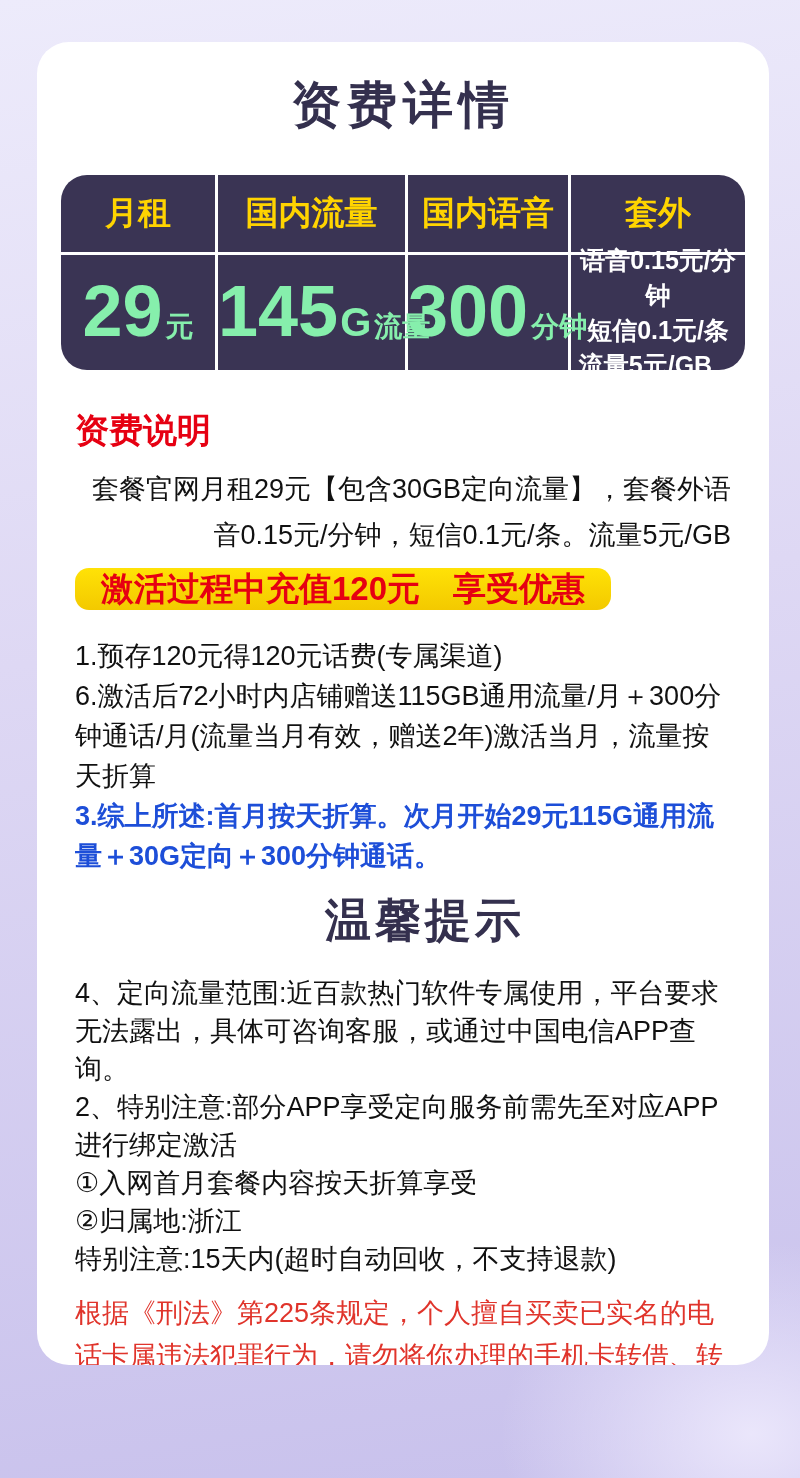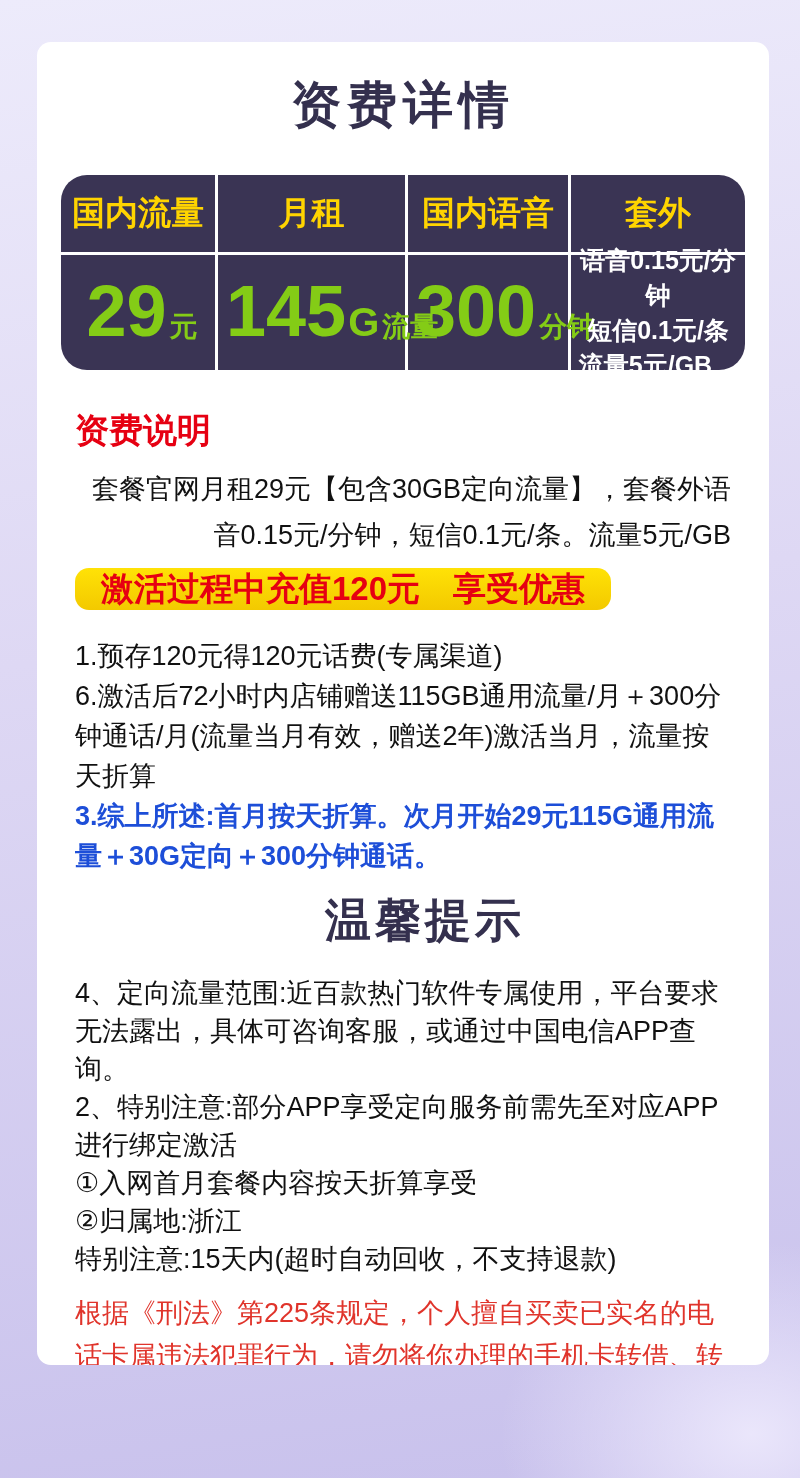--- a/index.html
+++ b/index.html
@@ -8,39 +8,39 @@
     height: 1478px;
     position: relative;
     font-family: "Liberation Sans", "DejaVu Sans", sans-serif;
     background:
       radial-gradient(ellipse 420px 320px at 94% 97%, rgba(236,232,252,0.95), rgba(236,232,252,0) 60%),
       linear-gradient(172deg, #edebfb 0%, #ded8f4 42%, #c8c1ec 100%);
   }
   .card {
     position: absolute; left: 37px; top: 42px;
     width: 732px; height: 1323px;
-    background: #ffffff; border-radius: 14px;
+    background: #ffffff; border-radius: 32px;
     overflow: hidden;
   }
   .page-title {
     margin-top: 30px; text-align: center;
     font-size: 50px; font-weight: 900; color: #34304e; letter-spacing: 6px;
   }
   
   .plan-table {
     margin: 36px 0 0 24px; width: 684px; height: 195px;
     background: #3a3454; border-radius: 26px; overflow: hidden;
     display: grid;
     grid-template-columns: 157px 190px 163px 174px;
     grid-template-rows: 80px 115px;
   }
   .cell { display: flex; align-items: center; justify-content: center; }
   .hdr  { color: #ffd400; font-size: 33px; font-weight: 800; border-bottom: 3px solid #fff; }
   .vr   { border-right: 3px solid #fff; }
-  .val  { display: block; text-align: center; line-height: 112px; color: #84cc16; font-weight: 700; white-space: nowrap; padding-left: 8px; }
+  .val  { display: block; text-align: center; line-height: 112px; color: #86efac; font-weight: 700; white-space: nowrap; }
   .val .num  { font-size: 72px; }
   .val .mid  { font-size: 40px; margin-left: 2px; }
   .val .unit { font-size: 28px; margin-left: 3px; }
   .val-multi {
     display: flex; flex-direction: column; justify-content: center; align-items: center;
     color: #fff; font-weight: 700; font-size: 25px; line-height: 35px; text-align: center;
   }
   
   .fee-heading { margin: 38px 0 0 38px; font-size: 34px; font-weight: 800; color: #e60012; }
   .fee-body    { margin: 12px 38px 0; font-size: 27px; line-height: 46px; color: #111; text-align: right; }
@@ -64,22 +64,22 @@
   .warning   { margin: 14px 38px 0; font-size: 27px; line-height: 43px; color: #e0342b; }
 </style>
 </head>
 <body>
 
 <div class="card">
 
   <div class="page-title">资费详情</div>
 
   <div class="plan-table">
+    <div class="cell hdr vr">月租</div>
     <div class="cell hdr vr">国内流量</div>
-    <div class="cell hdr vr">月租</div>
     <div class="cell hdr vr">国内语音</div>
     <div class="cell hdr">套外</div>
 
     <div class="val vr">
       <span class="num">29</span><span class="unit">元</span>
     </div>
     <div class="val vr">
       <span class="num">145</span><span class="mid">G</span><span class="unit">流量</span>
     </div>
     <div class="val vr">

